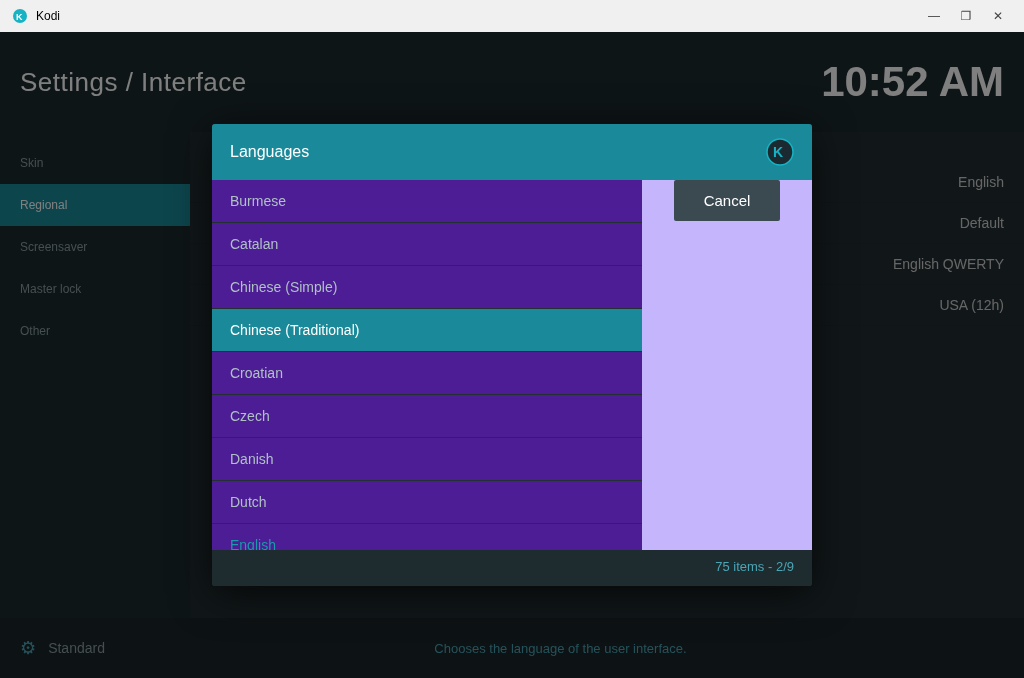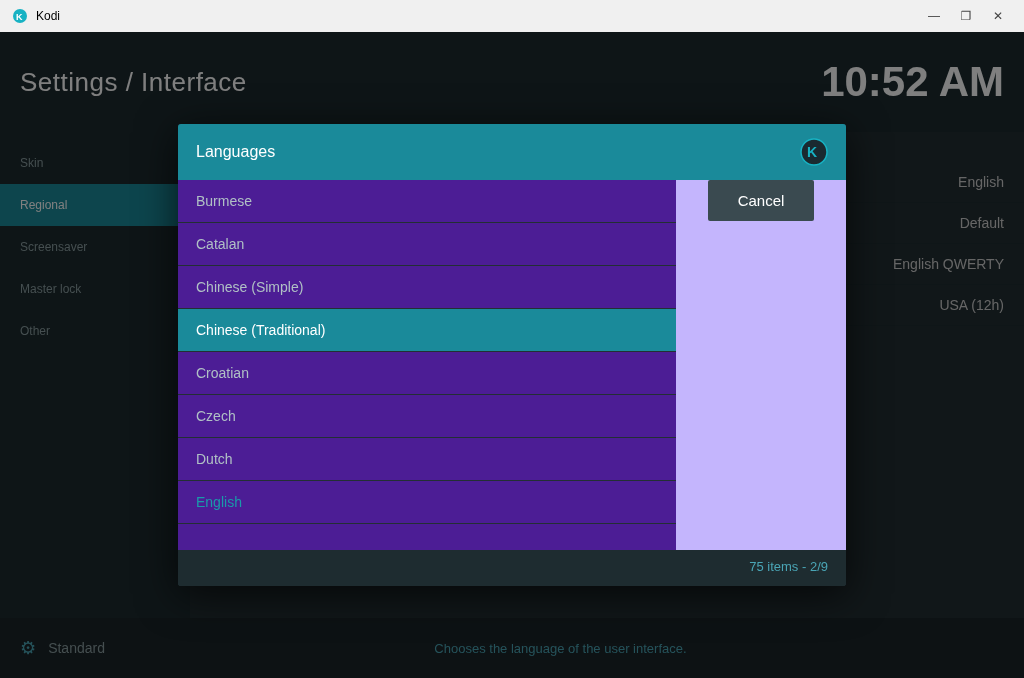--- a/index.html
+++ b/index.html
@@ -176,21 +176,21 @@
       height: 100%;
       background: rgba(0,0,0,0.5);
       display: flex;
       align-items: center;
       justify-content: center;
       z-index: 100;
     }
 
     
     .dialog {
-      width: 668px;
+      width: 600px;
       background: #2a3a40;
       border-radius: 3px;
       overflow: hidden;
       box-shadow: 0 8px 40px rgba(0,0,0,0.7);
     }
     .dialog-header {
       background: #1a8a9a;
       padding: 14px 18px;
       display: flex;
       align-items: center;
@@ -361,20 +361,21 @@
 
       <div class="dialog-body">
 
         <div class="language-list" id="lang-list">
         <div class="lang-item">Burmese</div>
             <div class="lang-item">Catalan</div>
             <div class="lang-item">Chinese (Simple)</div>
             <div class="lang-item selected">Chinese (Traditional)</div>
             <div class="lang-item">Croatian</div>
             <div class="lang-item">Czech</div>
+            <div class="lang-item">Danish</div>
             <div class="lang-item">Dutch</div>
             <div class="lang-item current">English</div>
           </div>
 
         <div class="dialog-right">
           <button class="cancel-button">Cancel</button>
         </div>
       </div>
 
       <div class="dialog-footer">

